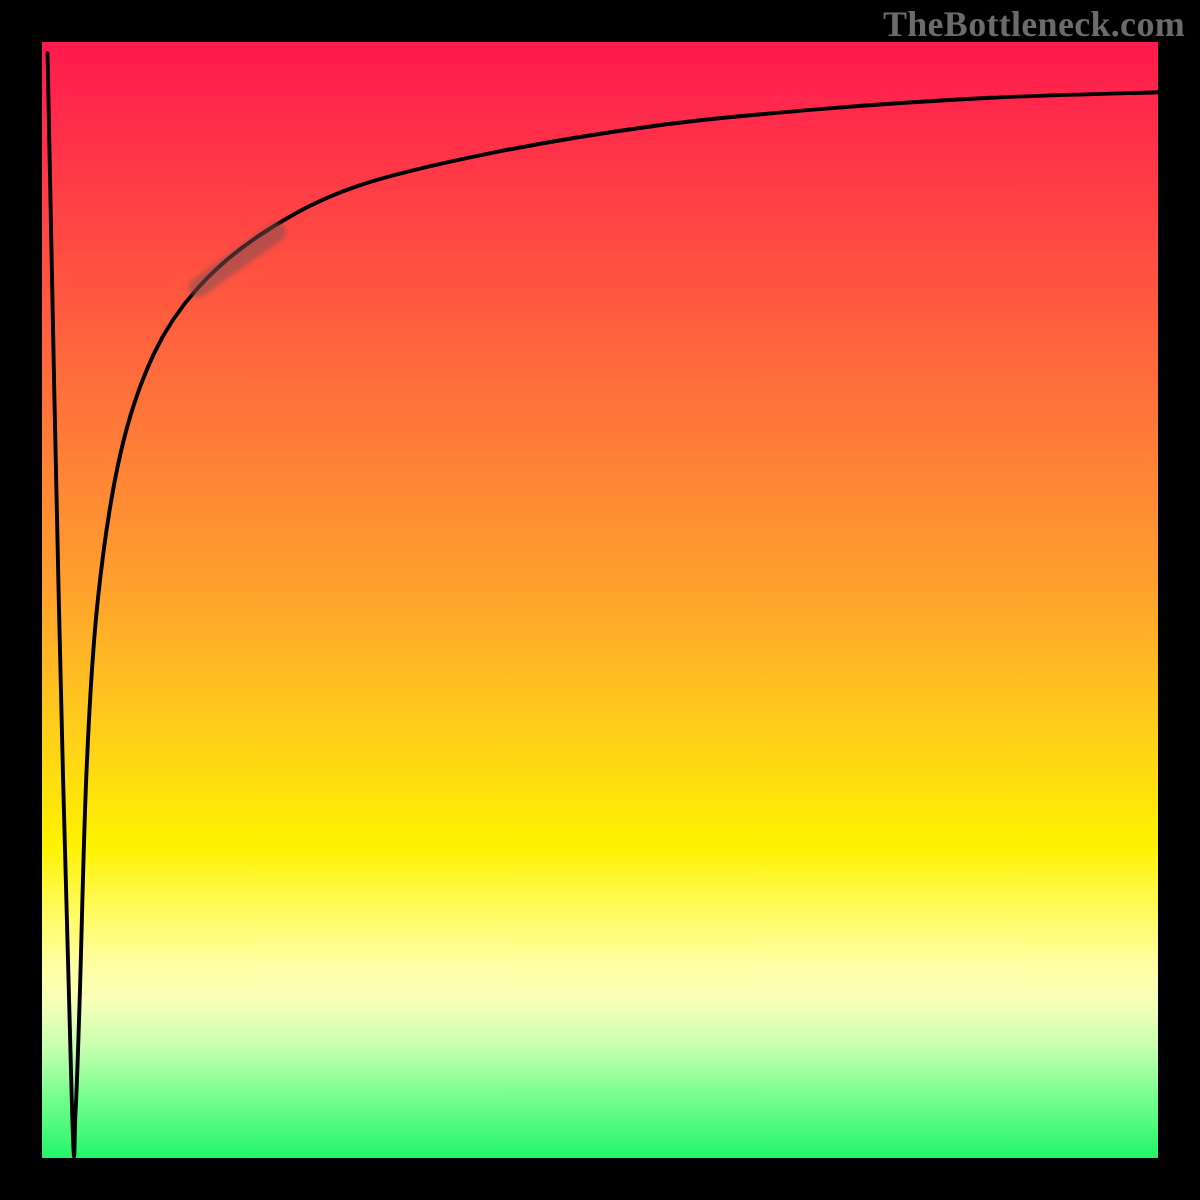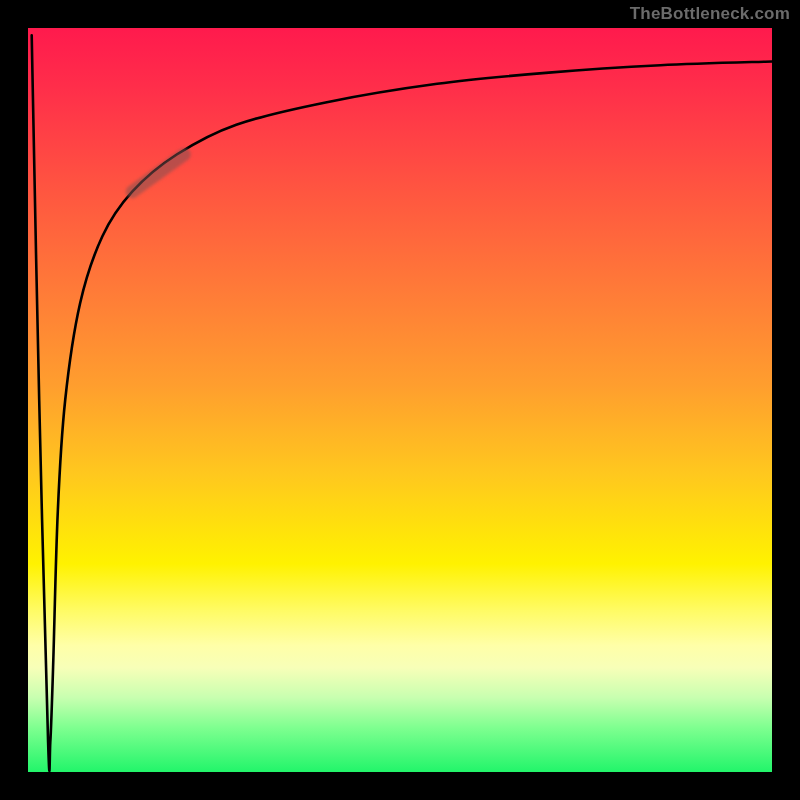--- a/index.html
+++ b/index.html
@@ -30,23 +30,24 @@
       #f7ffb8 86%,
       #c8ffb0 90%,
       #7fff90 94%,
       #22f56a 100%);
   }
   .attribution {
     position: absolute;
     top: 4px;
     right: 10px;
     color: #6b6b6b;
-    font-size: 17px;
+    font-size: 24px;
     font-weight: 600;
     letter-spacing: 0.2px;
+    font-family: Liberation Serif, serif;
   }
   svg.curve {
     position: absolute;
     top: 0;
     left: 0;
   }
   .fuzzy-segment {
     stroke: rgba(130, 80, 80, 0.55);
     stroke-width: 13;
     stroke-linecap: round;

